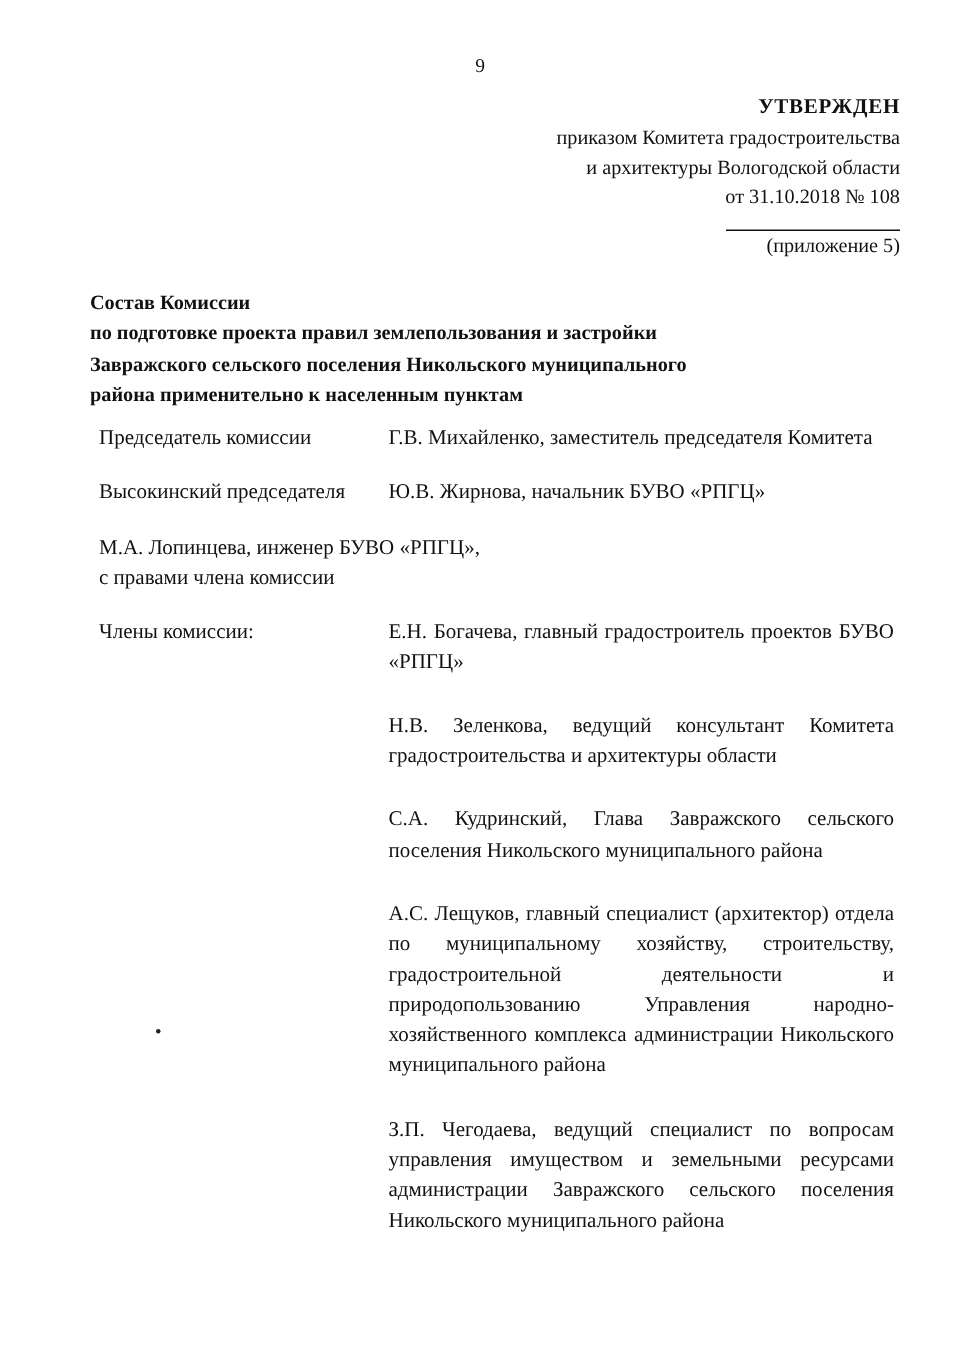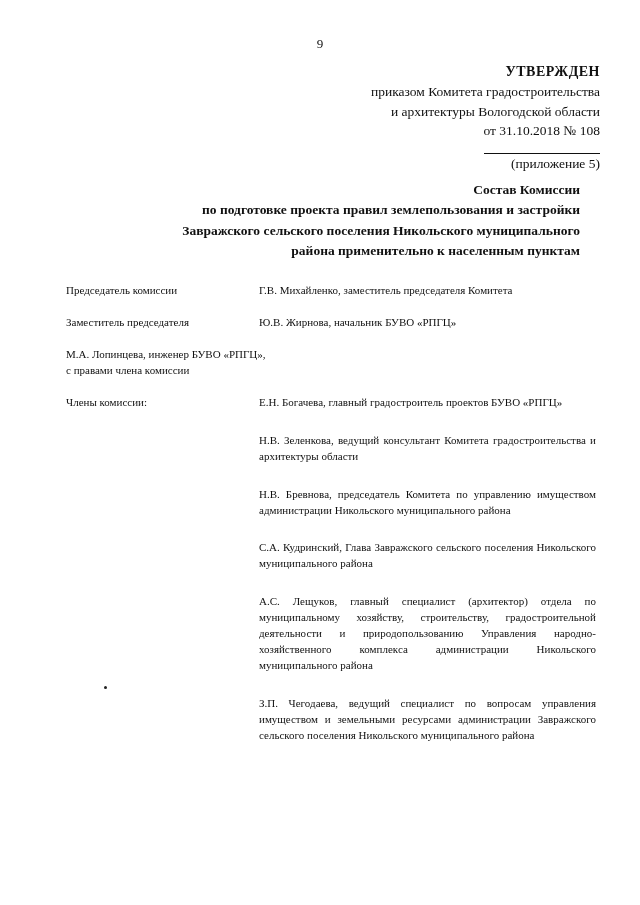--- a/index.html
+++ b/index.html
@@ -46,37 +46,37 @@
   .approval-line {
     display: block;
   }
   .approval-date {
     display: inline-block;
     border-bottom: 1px solid #111;
     padding-bottom: 12px;
   }
   .heading-block {
     position: absolute;
-    top: 180px;
+    top: 192px;
     left: 60px;
     width: 520px;
-    text-align: right;
+    text-align: left;
     font-weight: bold;
     font-size: 13.5px;
     line-height: 1.5;
   }
   .heading-block .h-line {
     display: block;
   }
   .roster {
     position: absolute;
     top: 283px;
     left: 66px;
     width: 530px;
-    font-size: 11px;
+    font-size: 14px;
     font-family: Liberation Serif, serif;
   }
   .row {
     display: flex;
     align-items: flex-start;
     margin-bottom: 16px;
   }
   .row.members {
     margin-bottom: 6px;
   }
@@ -141,37 +141,36 @@
   </div>
 
   <div class="roster">
 
     <div class="row">
       <div class="role">Председатель комиссии</div>
       <div class="person">Г.В. Михайленко, заместитель председателя Комитета</div>
     </div>
 
     <div class="row">
-      <div class="role">Заместитель председателя</div>
+      <div class="role">Высокинский председателя</div>
       <div class="person">Ю.В. Жирнова, начальник БУВО «РПГЦ»</div>
     </div>
 
     <div class="row">
       <div class="person">
         <span>М.А. Лопинцева, инженер БУВО «РПГЦ»,</span>
         <span class="sub">с правами члена комиссии</span>
       </div>
     </div>
 
     <div class="row members">
       <div class="role">Члены комиссии:</div>
       <div class="members-list">
         <div class="member">Е.Н. Богачева, главный градостроитель проектов БУВО «РПГЦ»</div>
         <div class="member">Н.В. Зеленкова, ведущий консультант Комитета градостроительства и архитектуры области</div>
-        <div class="member">Н.В. Бревнова, председатель Комитета по управлению имуществом администрации Никольского муниципального района</div>
         <div class="member">С.А. Кудринский, Глава Завражского сельского поселения Никольского муниципального района</div>
         <div class="member">А.С. Лещуков, главный специалист (архитектор) отдела по муниципальному хозяйству, строительству, градостроительной деятельности и природопользованию Управления народно-хозяйственного комплекса администрации Никольского муниципального района</div>
         <div class="member">З.П. Чегодаева, ведущий специалист по вопросам управления имуществом и земельными ресурсами администрации Завражского сельского поселения Никольского муниципального района</div>
       </div>
     </div>
 
   </div>
 
   <div class="stray-dot"></div>
 

